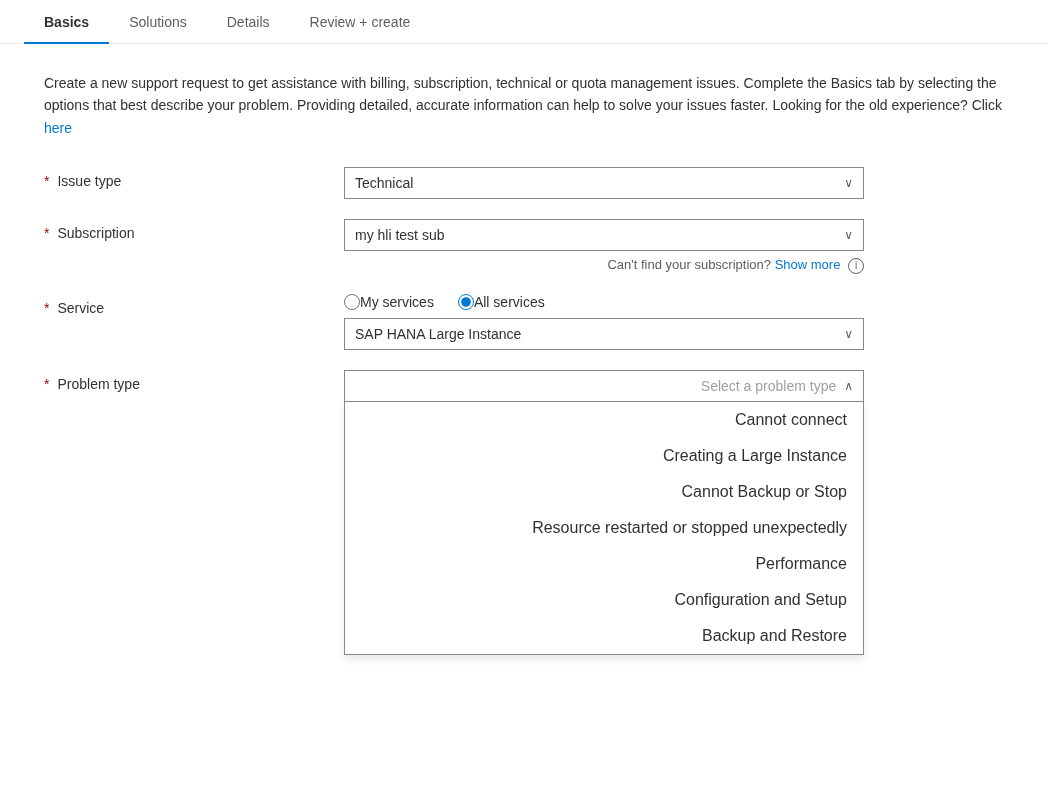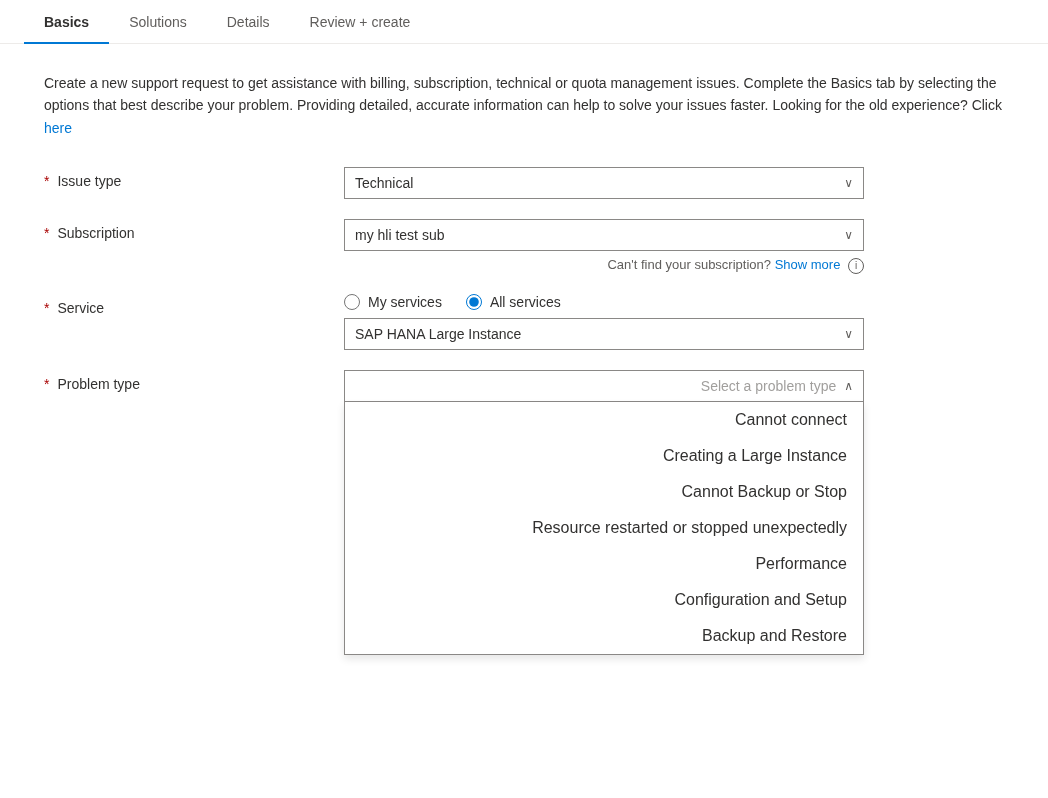--- a/index.html
+++ b/index.html
@@ -145,21 +145,20 @@
     .radio-group {
       display: flex;
       gap: 24px;
       align-items: center;
       margin-bottom: 10px;
     }
 
     .radio-label {
       display: flex;
       align-items: center;
-      gap: 8px;
       cursor: pointer;
       font-size: 14px;
       color: #323130;
     }
 
     .radio-input {
       width: 16px;
       height: 16px;
       cursor: pointer;
       accent-color: #0078d4;

